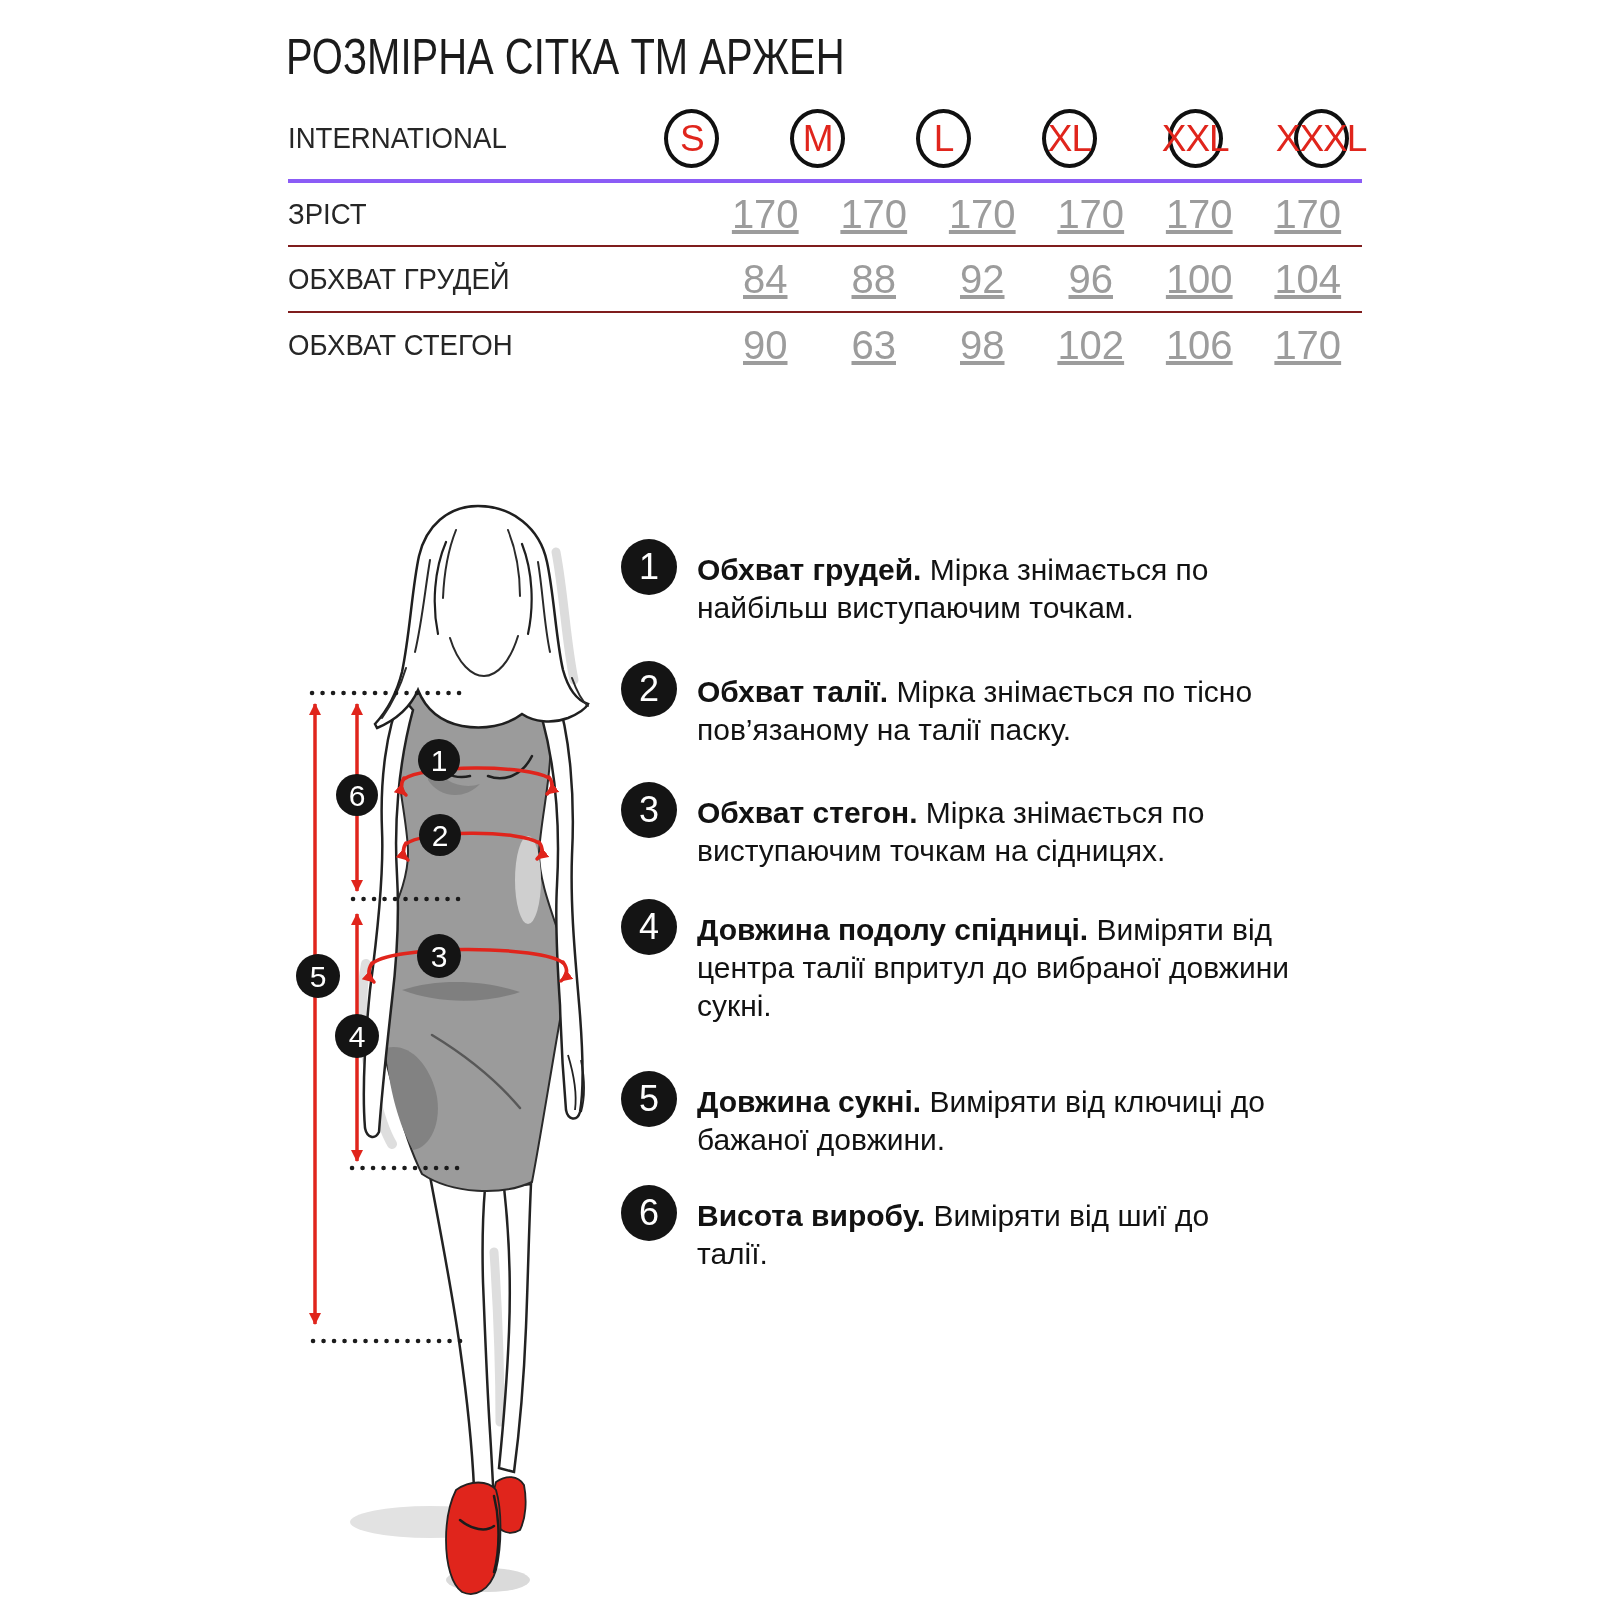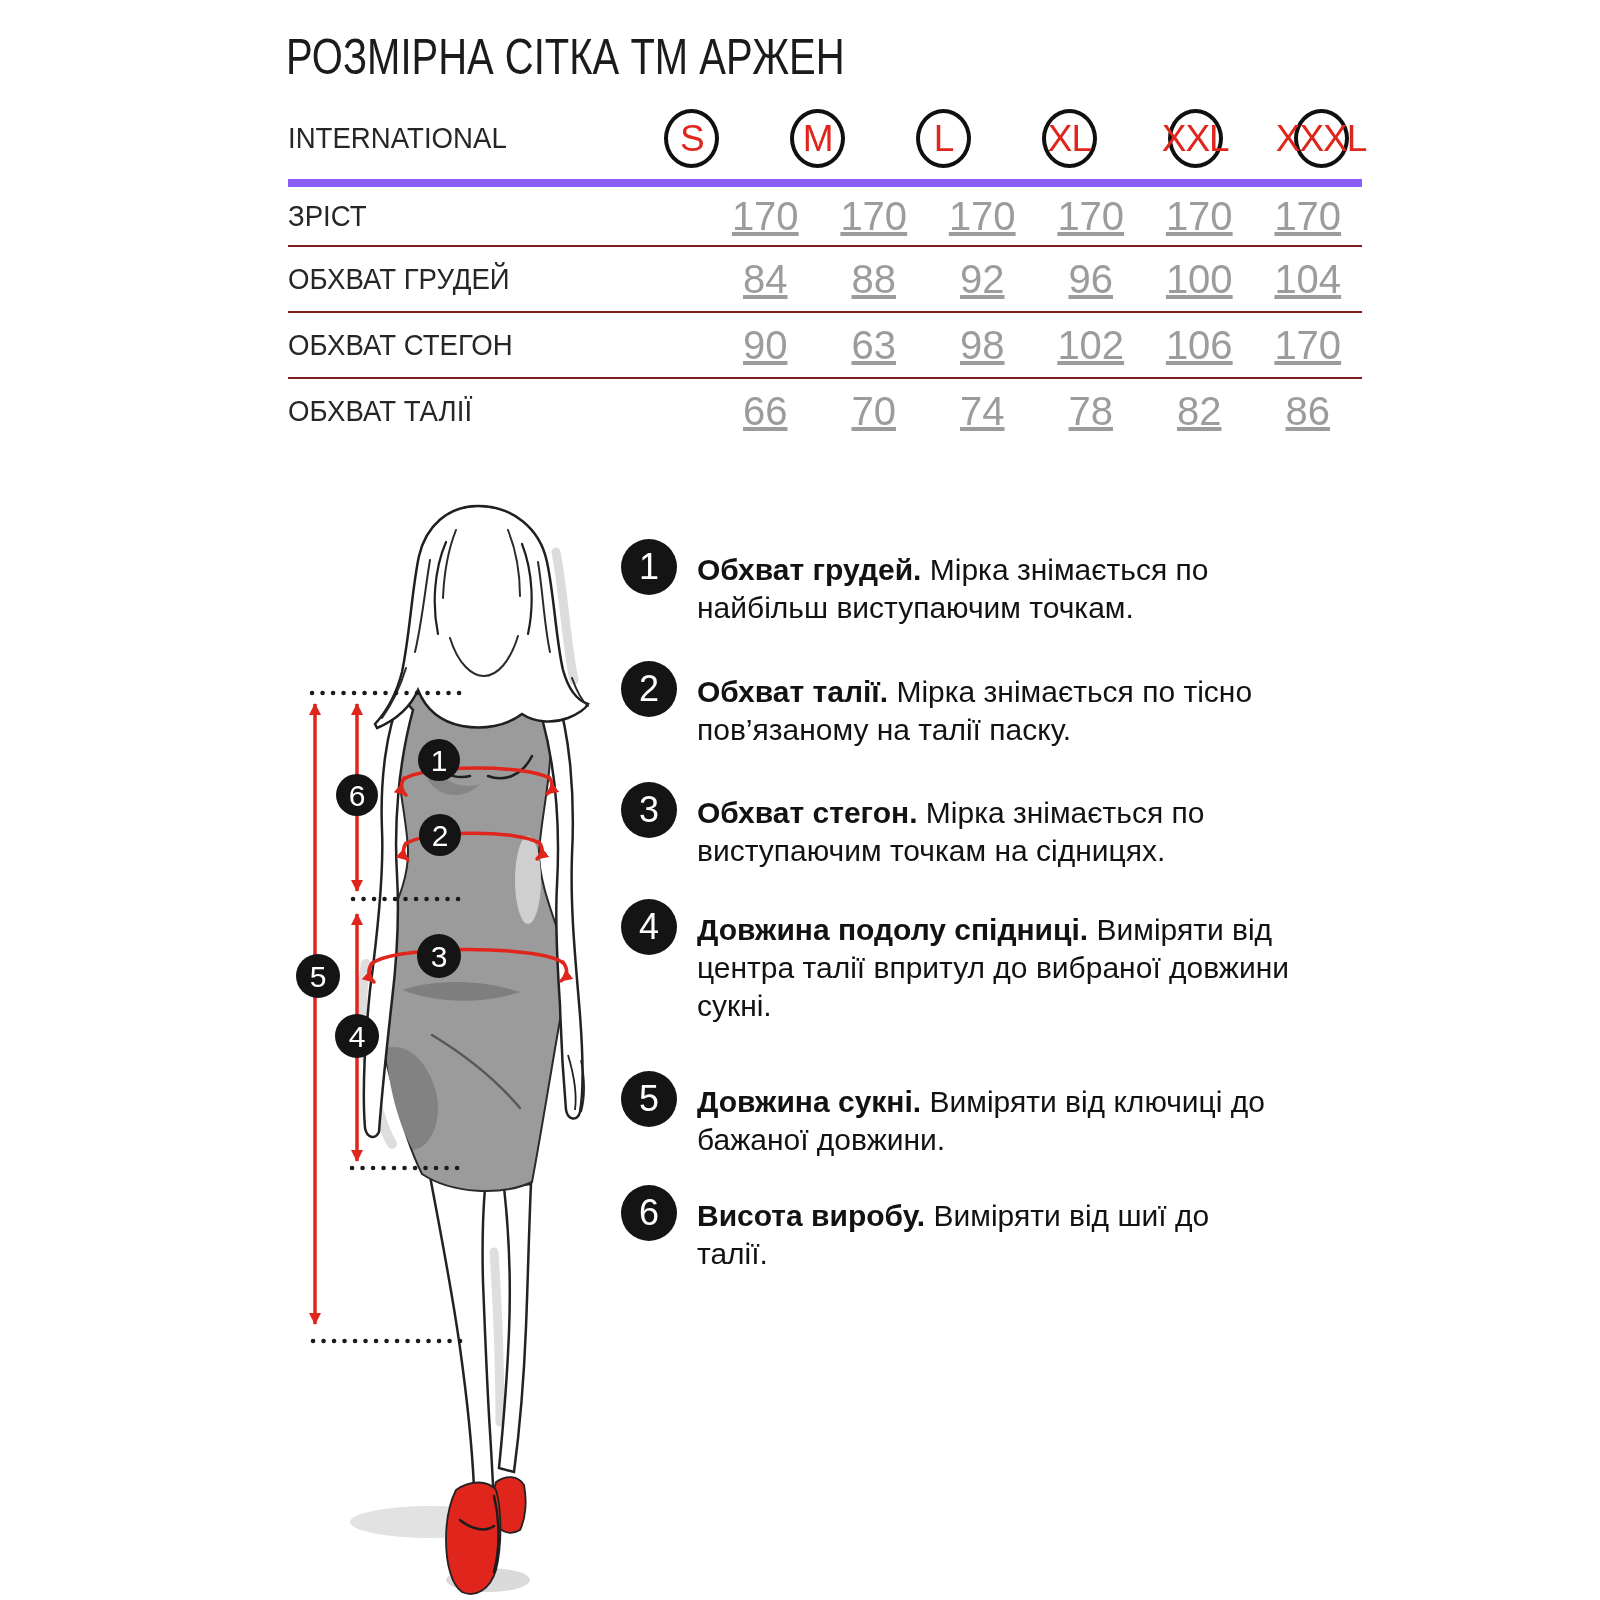--- a/index.html
+++ b/index.html
@@ -14,21 +14,21 @@
   .size-table { position:absolute; left:288px; top:97px; width:1074px; }
   .trow { display:flex; align-items:center; box-sizing:border-box; }
   .tlabel { width:423px; font-size:30px; color:#262626; white-space:nowrap;
             transform:scaleX(0.92); transform-origin:left center; }
   .tcell { width:108.5px; display:flex; justify-content:center; align-items:center; }
   .row-intl { height:82px;gap:44px; }
   .row-ukraine { height:66px; }
   .row-ukraine .tcell { font-size:40px; color:#1c1c1c; }
   .row-measure { height:66px; border-top:2px solid #7f1d1d; }
   .row-measure .tcell { font-size:40px; color:#9c9c9c;text-decoration:underline; }
-  .row-measure.first { border-top:8px solid #8b5cf6; }
+  .row-measure.first { border-top:4px solid #8b5cf6; }
   .size-circle { width:55px; height:59px; border:4px solid #101010; border-radius:50%;
                  box-sizing:border-box; display:flex; align-items:center; justify-content:center;
                  overflow:visible; }
   .size-letter { color:#e0251c; font-size:37px; line-height:1; white-space:nowrap; letter-spacing:-1px; }
 
   
   .legend { position:absolute; left:621px; top:0; width:760px; }
   .legend-item { position:absolute; left:0; }
   .lcircle { position:absolute; left:0; top:0; width:56px; height:56px; border-radius:50%;
              background:#141414; color:#ffffff; display:flex; align-items:center; justify-content:center;
@@ -106,29 +106,20 @@
     <div class="trow row-measure">
       <div class="tlabel">ОБХВАТ СТЕГОН</div>
       <div class="tcell">90</div>
       <div class="tcell">63</div>
       <div class="tcell">98</div>
       <div class="tcell">102</div>
       <div class="tcell">106</div>
       <div class="tcell">170</div>
     </div>
 
-    <div class="trow row-measure">
-      <div class="tlabel">ОБХВАТ ТАЛІЇ</div>
-      <div class="tcell">66</div>
-      <div class="tcell">70</div>
-      <div class="tcell">74</div>
-      <div class="tcell">78</div>
-      <div class="tcell">82</div>
-      <div class="tcell">86</div>
-    </div>
 
   </div>
 
   <svg class="figure-svg" viewBox="0 0 340 1110">
     <defs>
       <marker id="ae" orient="auto" markerUnits="userSpaceOnUse" markerWidth="16" markerHeight="14" refX="11" refY="6">
         <path d="M0,0 L12,6 L0,12 Z" fill="#e0251c"></path>
       </marker>
       <marker id="as" orient="auto-start-reverse" markerUnits="userSpaceOnUse" markerWidth="16" markerHeight="14" refX="11" refY="6">
         <path d="M0,0 L12,6 L0,12 Z" fill="#e0251c"></path>

